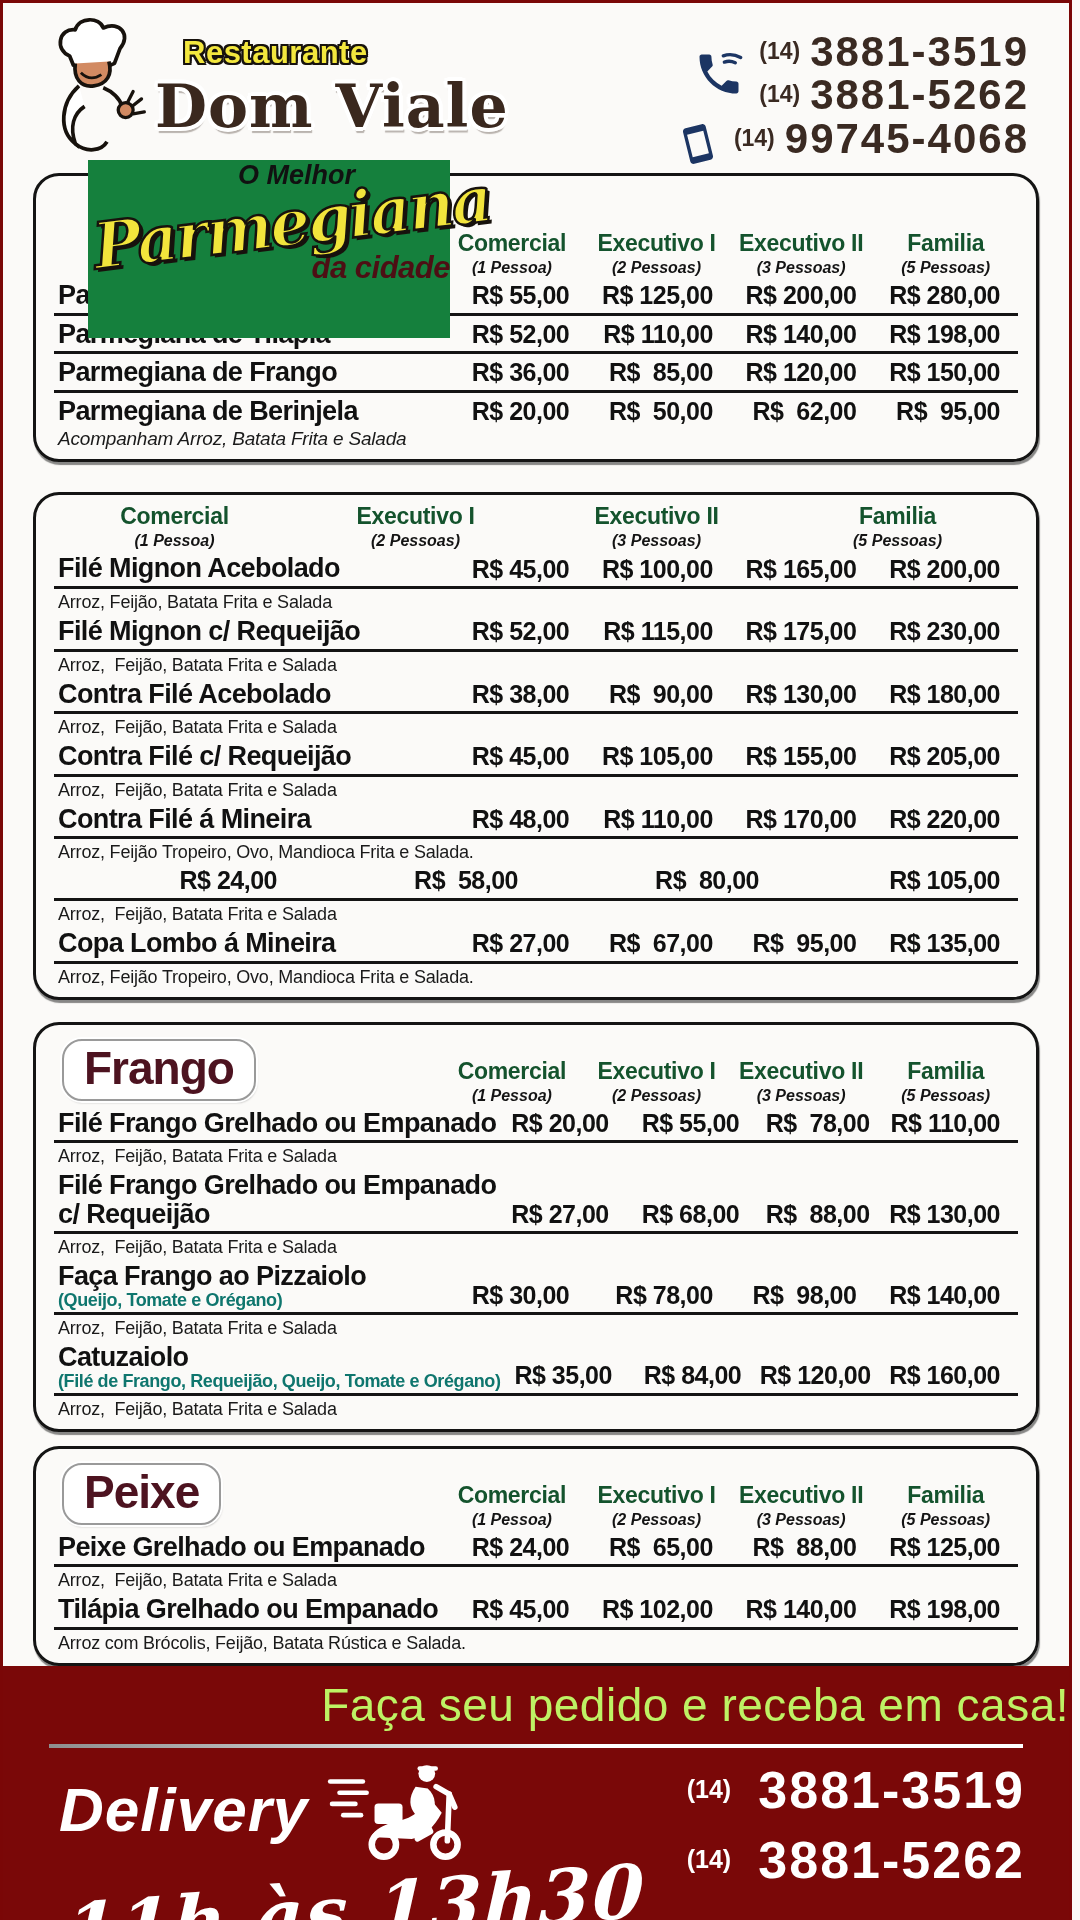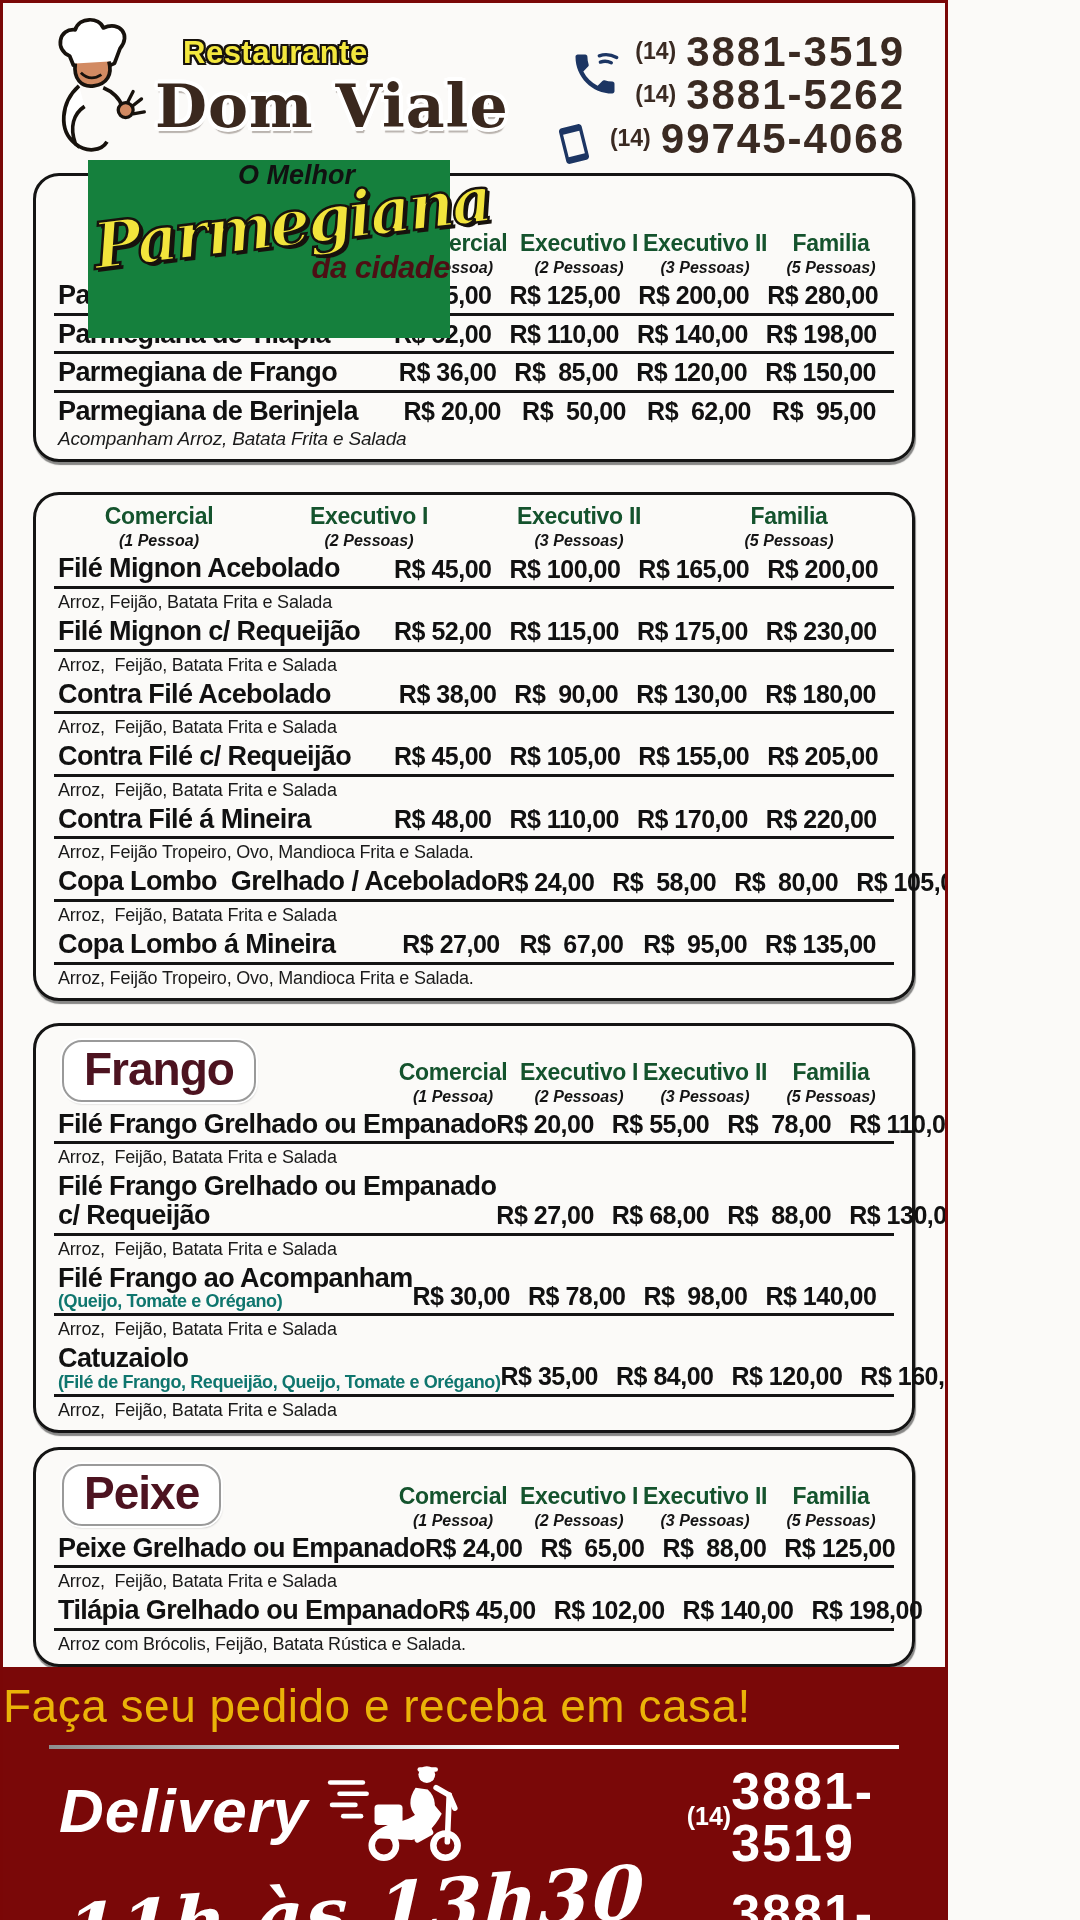--- a/index.html
+++ b/index.html
@@ -1,17 +1,17 @@
 <!DOCTYPE html>
 <html><head>
 <meta charset="utf-8">
 <style>
   html,body{margin:0;padding:0;}
   body{width:1080px;height:1920px;background:#fbfaf8;font-family:"Liberation Sans",sans-serif;overflow:hidden;}
-  .page{position:relative;width:948px;height:1920px;box-sizing:border-box;
+  .page{position:relative;width:1072px;height:1920px;box-sizing:border-box;
         border-top:3px solid #7a0707;border-left:3px solid #7a0707;border-right:3px solid #7a0707;
         display:flex;flex-direction:column;overflow:hidden;}
 
   
   .top-header{display:flex;justify-content:space-between;align-items:flex-start;height:152px;padding:6px 40px 0 30px;}
   .brand{display:flex;align-items:flex-start;}
   .chef{width:120px;height:140px;flex:0 0 auto;margin-top:4px;}
   .brand-text{margin-left:2px;margin-top:26px;}
   .brand-restaurante{font-size:31px;font-weight:bold;color:#f3e73e;letter-spacing:.5px;margin-left:28px;
       text-shadow:-2px -2px 0 #17120d,2px -2px 0 #17120d,-2px 2px 0 #17120d,2px 2px 0 #17120d,0 -2px 0 #17120d,0 2px 0 #17120d,-2px 0 0 #17120d,2px 0 0 #17120d;}
@@ -59,21 +59,21 @@
       -webkit-text-stroke:2.5px #17120d;text-shadow:3px 3px 0 #17120d;}
   .parm-line2{font-size:31px;font-weight:bold;font-style:italic;color:#4d0f14;text-align:right;margin-top:-10px;letter-spacing:-.5px;}
 
   
   .sticker{display:inline-block;background:#fff;border:2px solid #9a9a9a;border-radius:20px;
       padding:0px 20px 4px;margin:6px 0 4px 8px;color:#4d1320;font-size:46px;font-weight:bold;letter-spacing:-1px;
       box-shadow:0 0 0 2px #fff, 1px 2px 2px rgba(0,0,0,.25);}
 
   
   .footer{margin-top:auto;height:402px;background:#7a0808;color:#fff;position:relative;}
-  .banner{font-size:46px;color:#eab308;text-align:left;padding-top:12px;letter-spacing:.5px;font-weight:normal;}
+  .banner{font-size:46px;color:#bef264;text-align:right;padding-top:12px;letter-spacing:.5px;font-weight:normal;}
   .fline{height:4px;background:linear-gradient(90deg,#8e8e8e,#ffffff 55%,#ffffff);margin:12px 46px 0;}
   .fbody{display:flex;padding:10px 44px 0 56px;}
   .fleft{flex:0 0 46%;}
   .delivery-row{display:flex;align-items:center;}
   .delivery{font-size:62px;font-weight:bold;font-style:italic;letter-spacing:1px;}
   .scooter-svg{width:140px;height:104px;margin-left:18px;}
   .hours{font-family:"DejaVu Serif",serif;font-style:italic;font-weight:bold;font-size:74px;letter-spacing:2px;
          transform:rotate(-4deg) skewX(-6deg);margin:6px 0 0 6px;white-space:nowrap;}
   .fright{flex:1 1 auto;display:flex;flex-direction:column;justify-content:flex-start;padding-top:6px;}
   .fphone{display:flex;align-items:center;justify-content:flex-end;margin-bottom:18px;}
@@ -289,23 +289,20 @@
             <div class="price-cell">R$ 48,00</div>
             <div class="price-cell">R$ 110,00</div>
             <div class="price-cell">R$ 170,00</div>
             <div class="price-cell">R$ 220,00</div>
           </div>
           <div class="rule"></div>
           <div class="note">Arroz, Feijão Tropeiro, Ovo, Mandioca Frita e Salada.</div>
         </div>
         <div class="item">
           <div class="item-row">
-            <div class="name-cell">
-              <span class="iname">Copa Lombo  Grelhado / Acebolado</span>
-            </div>
             <div class="price-cell">R$ 24,00</div>
             <div class="price-cell">R$  58,00</div>
             <div class="price-cell">R$  80,00</div>
             <div class="price-cell">R$ 105,00</div>
           </div>
           <div class="rule"></div>
           <div class="note">Arroz,  Feijão, Batata Frita e Salada</div>
         </div>
         <div class="item">
           <div class="item-row">
@@ -369,21 +366,21 @@
             <div class="price-cell">R$ 68,00</div>
             <div class="price-cell">R$  88,00</div>
             <div class="price-cell">R$ 130,00</div>
           </div>
           <div class="rule"></div>
           <div class="note">Arroz,  Feijão, Batata Frita e Salada</div>
         </div>
         <div class="item">
           <div class="item-row">
             <div class="name-cell">
-              <span class="iname">Filé Frango ao Acompanham</span>
+              <span class="iname">Faça Frango ao Pizzaiolo</span>
               <span class="isub">(Queijo, Tomate e Orégano)</span>
             </div>
             <div class="price-cell">R$ 30,00</div>
             <div class="price-cell">R$ 78,00</div>
             <div class="price-cell">R$  98,00</div>
             <div class="price-cell">R$ 140,00</div>
           </div>
           <div class="rule"></div>
           <div class="note">Arroz,  Feijão, Batata Frita e Salada</div>
         </div>

